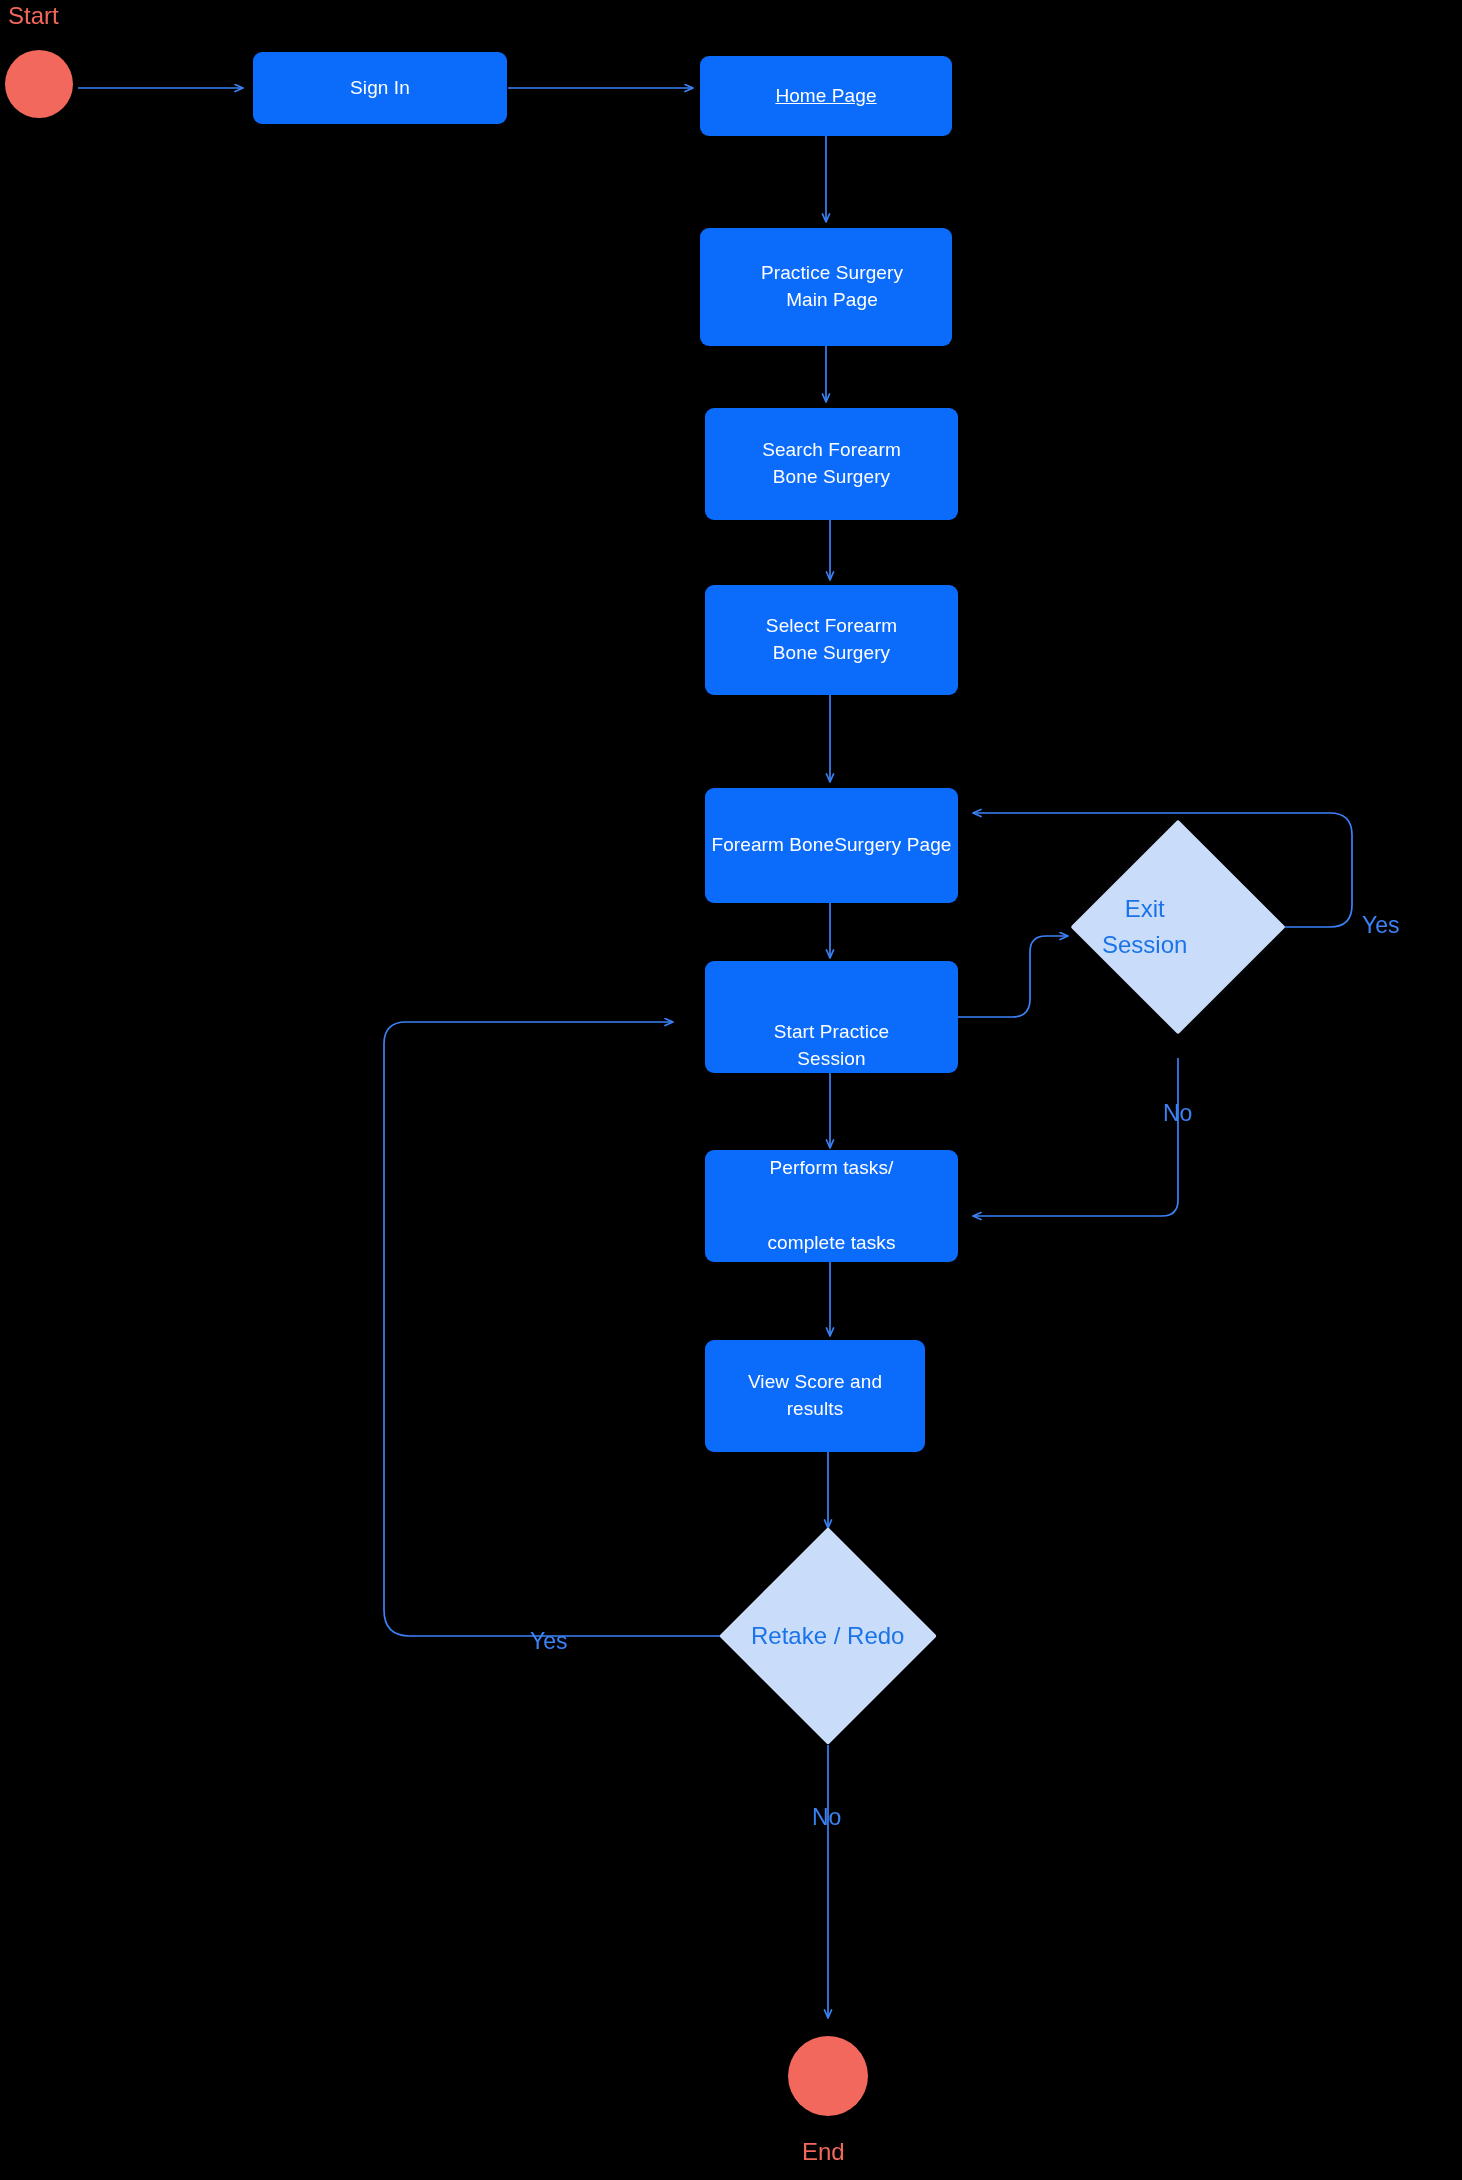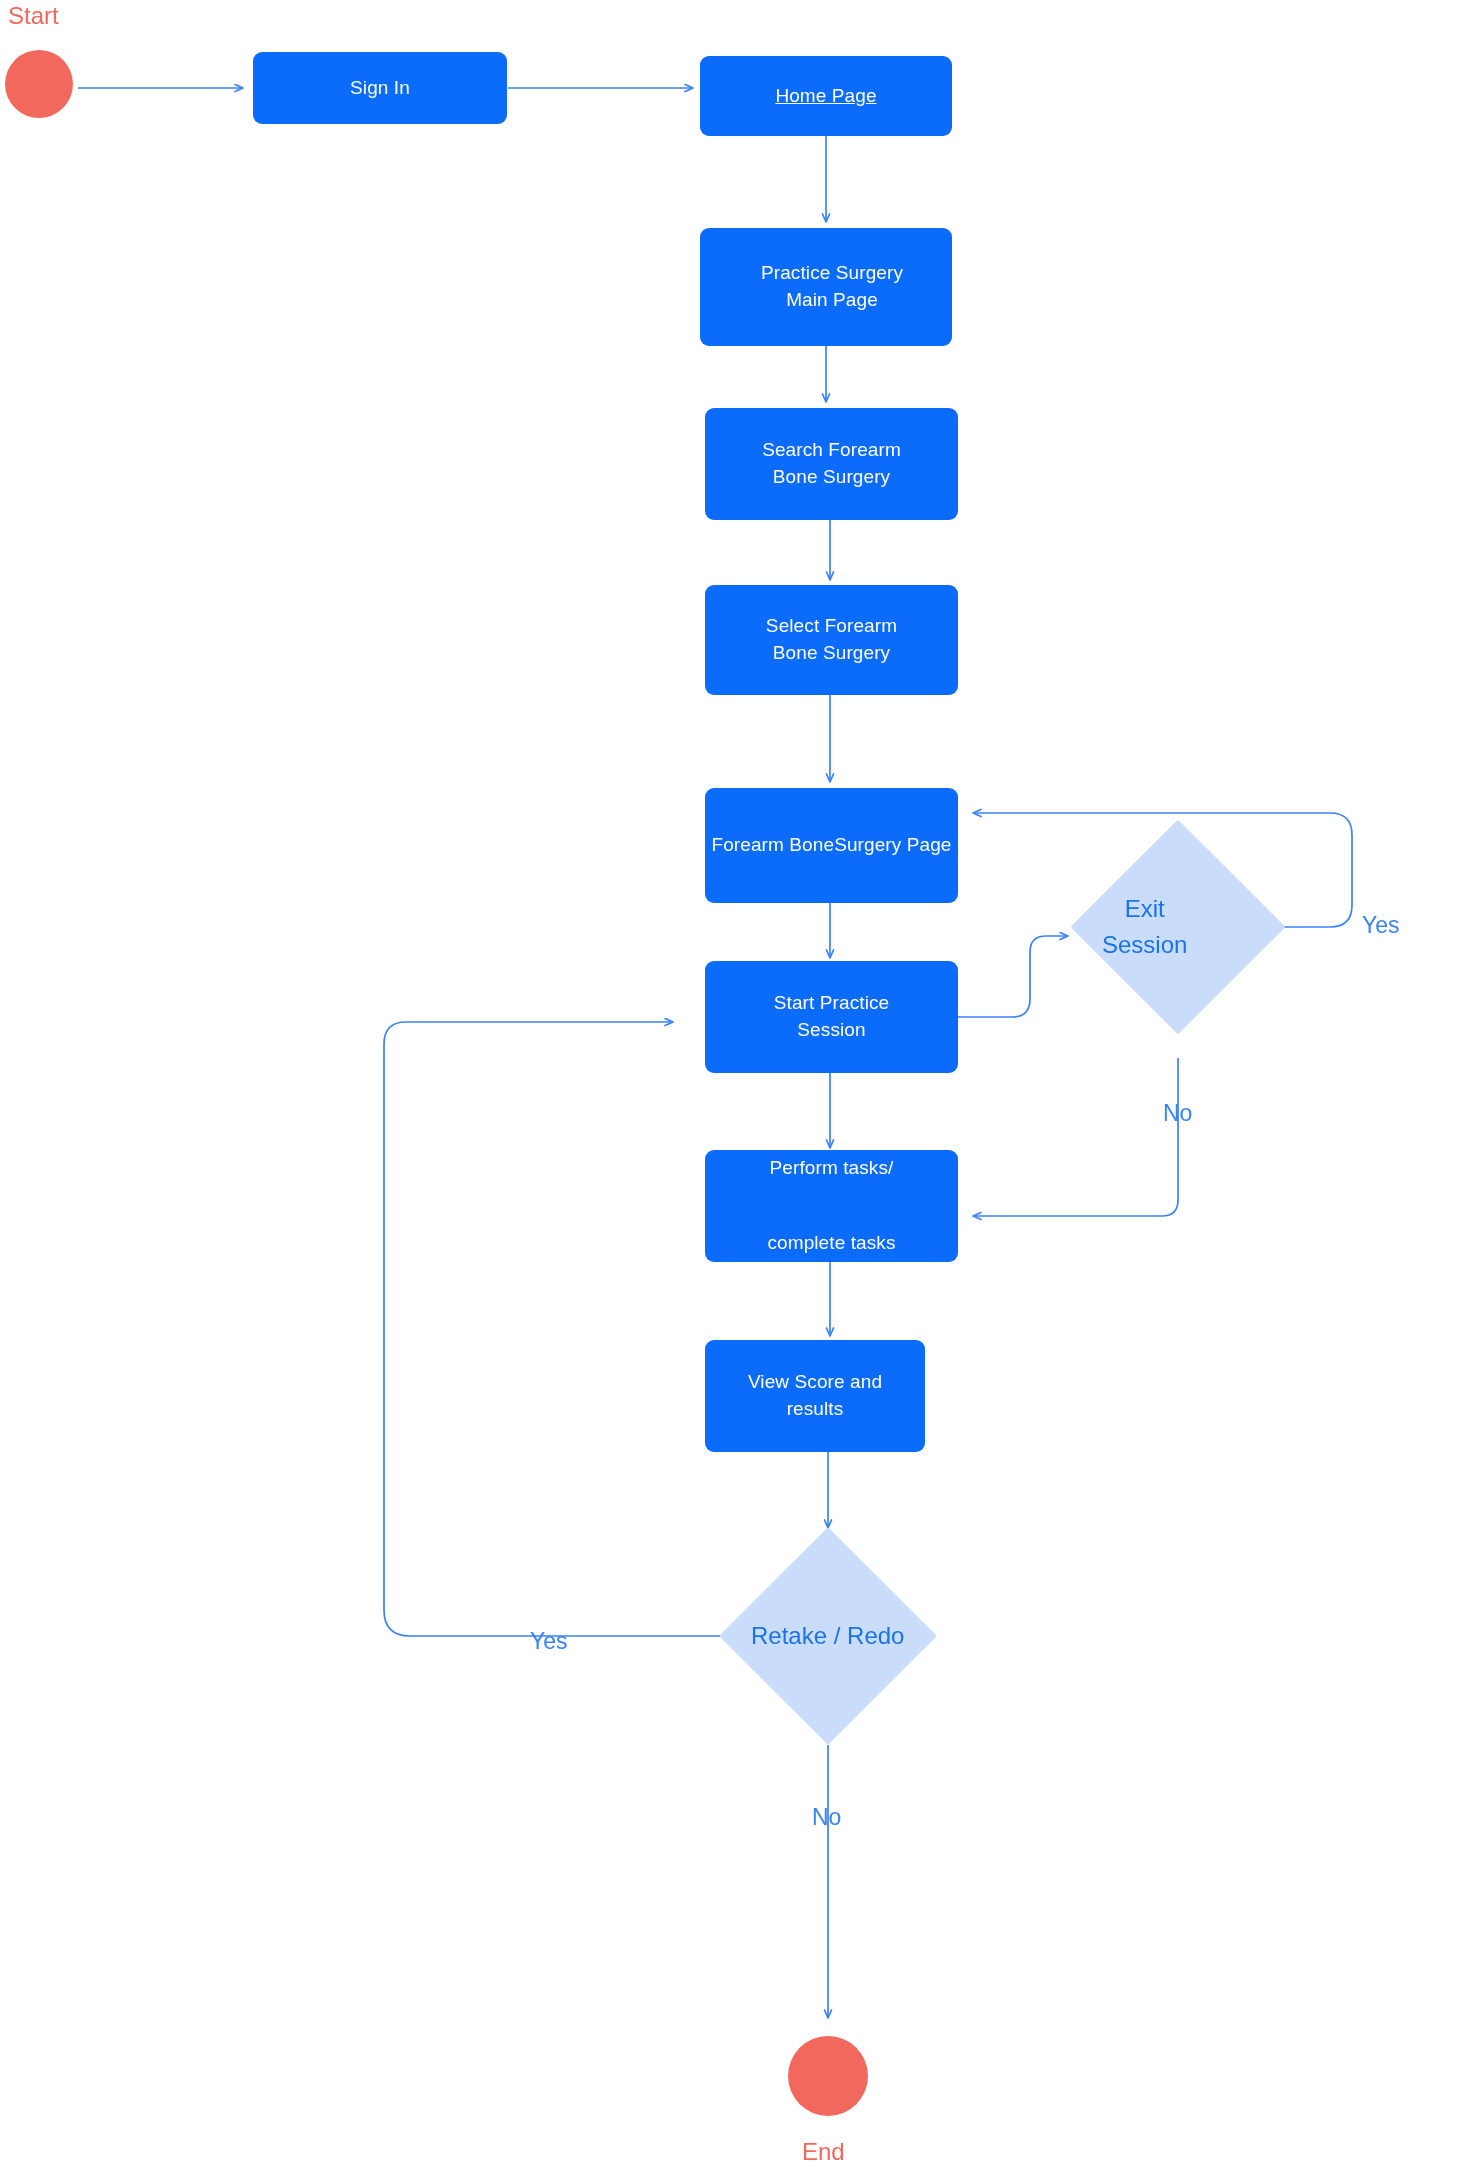--- a/index.html
+++ b/index.html
@@ -4,21 +4,21 @@
 <style>
   html, body {
     margin: 0;
     padding: 0;
     background: #4c6670;
   }
   #canvas {
     position: relative;
     width: 1462px;
     height: 2180px;
-    background: #ffffff;
+    background: #000000;
     overflow: hidden;
     font-family: "Liberation Sans", sans-serif;
   }
   svg.edges {
     position: absolute;
     left: 0; top: 0;
     width: 1462px;
     height: 2180px;
     pointer-events: none;
   }
@@ -148,21 +148,21 @@
   <div class="node process" style="left:705px; top:585px; width:253px; height:110px; flex-direction:column;">
     <span>Select Forearm</span>
     <span>Bone Surgery</span>
   </div>
 
   <div class="node process" style="left:705px; top:788px; width:253px; height:115px; ">
     <span>Forearm Bone</span>
     <span>Surgery Page</span>
   </div>
 
-  <div class="node process" style="left:705px; top:961px; width:253px; height:112px; flex-direction:column;">
+  <div class="node process" style="left:705px; top:961px; width:253px; height:112px; flex-direction:column;justify-content:flex-end;">
     <span>Start Practice</span>
     <span>Session</span>
   </div>
 
   <div class="node process" style="left:705px; top:1150px; width:253px; height:112px; flex-direction:column;gap:48px;">
     <span>Perform tasks/</span>
     <span>complete tasks</span>
   </div>
 
   <div class="node process" style="left:705px; top:1340px; width:220px; height:112px; flex-direction:column;">

